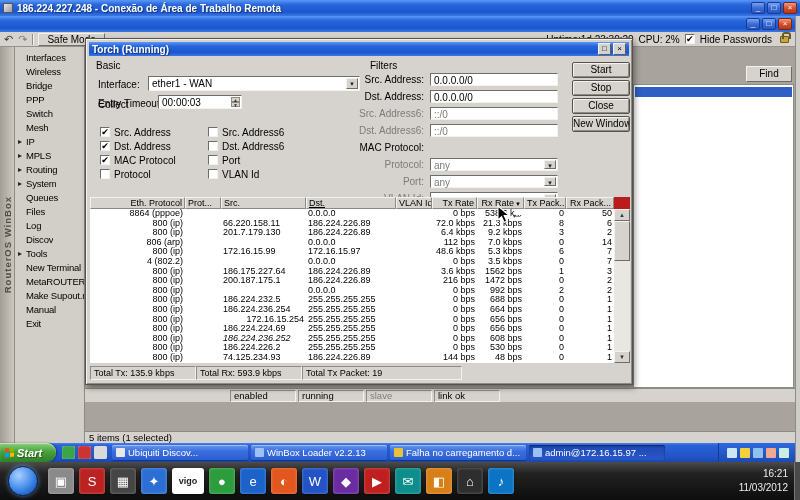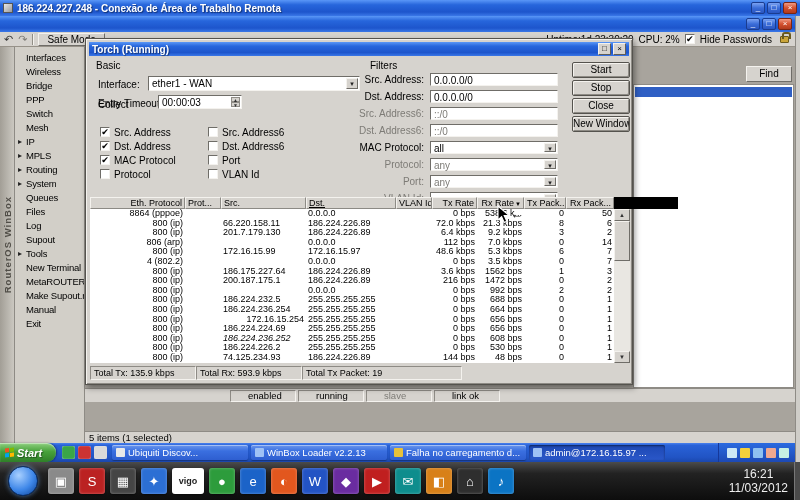--- a/index.html
+++ b/index.html
@@ -41,21 +41,21 @@
   .sb-arrow{width:8px;font-size:8px;color:#222;flex:none}
   .sb-label{font-size:9.5px;letter-spacing:-0.2px;white-space:nowrap;overflow:hidden}
 
   
   .main{position:absolute;left:85px;top:47px;width:710px;height:396px;background:#a8a49d;overflow:hidden}
   .find-btn{position:absolute;left:661px;top:19px;width:46px;height:16px;background:#d6d3ce;
     border:1px solid;border-color:#f4f2ee #6f6d68 #6f6d68 #f4f2ee;font-size:10px;text-align:center;line-height:14px}
   .bg-panel{position:absolute;left:548px;top:37px;width:161px;height:304px;background:#fff;border:1px solid #8e8b85}
   .bg-selected-row{position:absolute;left:1px;right:1px;top:2px;height:10px;background:#2f5fc4}
   .flags{position:absolute;left:0;top:341px;width:710px;height:14px;background:#d6d3ce;border-top:1px solid #8e8b85;display:flex;gap:2px;padding-left:145px}
-  .flag{width:66px;height:12px;margin-top:1px;border:1px solid;border-color:#8e8b85 #f4f2ee #f4f2ee #8e8b85;font-size:9.5px;line-height:10px;padding-left:17px;white-space:nowrap;overflow:hidden}
+  .flag{width:66px;height:12px;margin-top:1px;border:1px solid;border-color:#8e8b85 #f4f2ee #f4f2ee #8e8b85;font-size:9.5px;line-height:10px;padding-left:3px;white-space:nowrap;overflow:hidden}
   .items-bar{position:absolute;left:0;top:384px;width:710px;height:12px;background:#d6d3ce;border-top:1px solid #8e8b85;font-size:9.5px;line-height:11px;padding-left:4px}
 
   
   .dialog{position:absolute;left:85px;top:38px;width:548px;height:347px;background:#d6d3ce;border:1px solid #55534e;
     box-shadow:inset 1px 1px 0 #f4f2ee, inset -1px -1px 0 #8e8b85, 2px 3px 6px rgba(0,0,0,.4)}
   .d-titlebar{position:absolute;left:3px;top:3px;right:3px;height:14px;
     background:linear-gradient(180deg,#5a97f7,#2766dc 30%,#1d55cc 75%,#3a77e8);
     display:flex;align-items:center;padding:0 3px;color:#fff;font-size:10px;font-weight:bold;text-shadow:1px 1px 1px rgba(0,0,0,.45)}
   .lab{position:absolute;font-size:10px;color:#000;white-space:nowrap}
   .field{position:absolute;background:#fff;border:1px solid;border-color:#6f6d68 #f4f2ee #f4f2ee #6f6d68;font-size:10px}
@@ -72,21 +72,21 @@
   .f-rows{position:absolute;width:224px}
   .f-row{display:flex;align-items:center;height:13px;margin-bottom:4px}
   .f-label{width:88px;text-align:right;padding-right:6px;font-size:10px;white-space:nowrap}
   .f-field{position:relative;width:128px;height:13px;flex:none;background:#fff;border:1px solid;border-color:#6f6d68 #f4f2ee #f4f2ee #6f6d68;font-size:10px}
   .f-row.dim .f-label,.f-row.dim .f-value{color:#7d7b76}
   .btn-col{position:absolute;width:58px}
   .abtn{height:16px;margin-bottom:2px;background:#d6d3ce;border:1px solid #55534e;border-radius:2px;
     box-shadow:inset 1px 1px 0 #f4f2ee, inset -1px -1px 0 #8e8b85;font-size:10px;text-align:center;line-height:14px;white-space:nowrap;overflow:hidden}
 
   
-  .tt-head{position:absolute;left:4px;top:158px;width:588px;height:12px;display:flex;background:#000000}
+  .tt-head{position:absolute;left:4px;top:158px;width:540px;height:12px;display:flex;background:#b91c1c}
   .th{flex:none;height:12px;background:#d6d3ce;border:1px solid;border-color:#f4f2ee #8c8a85 #8c8a85 #f4f2ee;
     font-size:9px;line-height:10px;padding:0 2px;white-space:nowrap;overflow:hidden}
   .sort-icon{font-size:6px;margin-left:1px}
   .tt-body{position:absolute;left:4px;top:170px;width:524px;height:154px;background:#fff;overflow:hidden}
   .tr{display:flex;height:9.6px;line-height:9.5px}
   .td{flex:none;font-size:9px;padding:0 2px;white-space:nowrap;overflow:hidden}
   .ar{text-align:right}
   .sbar{position:absolute;left:528px;top:170px;width:16px;height:154px;background:#e9e7e2}
   .sbtn{position:absolute;left:0;width:16px;height:12px;background:#d6d3ce;border:1px solid;
     border-color:#f4f2ee #6f6d68 #6f6d68 #f4f2ee;font-size:6px;line-height:10px;text-align:center;color:#333}
@@ -126,21 +126,21 @@
 
   
   .host-taskbar{position:absolute;left:0;top:462px;width:800px;height:38px;
     background:linear-gradient(180deg,#4c4c4c,#222 30%,#0d0d0d)}
   .orb{position:absolute;left:8px;top:4px;width:30px;height:30px;border-radius:50%;
     background:radial-gradient(circle at 35% 30%,#a8d0ff,#3d86e8 55%,#0c3f90);border:1px solid #0a2f6a;box-shadow:0 0 5px rgba(120,180,255,.6)}
   .host-icons{position:absolute;left:48px;top:6px;display:flex;gap:5px;align-items:center}
   .hicon{width:26px;height:26px;border-radius:3px;display:flex;align-items:center;justify-content:center;
     color:#fff;font-size:13px;box-shadow:inset 0 0 3px rgba(255,255,255,.35), 0 1px 2px rgba(0,0,0,.5)}
   .hicon-wide{width:32px;color:#222;font-size:9px;font-weight:bold}
-  .clock{position:absolute;right:12px;top:5px;color:#eee;font-size:12px;line-height:14px;text-align:center}
+  .clock{position:absolute;right:12px;top:5px;color:#eee;font-size:10px;line-height:14px;text-align:right}
   .show-desktop{position:absolute;right:0;top:0;width:6px;height:38px;background:#4a4a4a;border-left:1px solid #777}
 </style>
 </head>
 <body>
 
 <div class="screen">
 
   <div class="rdp-titlebar">
     <span class="rdp-icon"></span>
     <span class="rdp-title">186.224.227.248 - Conexão de Área de Trabalho Remota</span>
@@ -225,21 +225,21 @@
       <div class="sb-item">
         <span class="sb-arrow"></span>
         <span class="sb-label">Files</span>
       </div>
       <div class="sb-item">
         <span class="sb-arrow"></span>
         <span class="sb-label">Log</span>
       </div>
       <div class="sb-item">
         <span class="sb-arrow"></span>
-        <span class="sb-label">Supout</span>
+        <span class="sb-label">Discov</span>
       </div>
       <div class="sb-item">
         <span class="sb-arrow">▸</span>
         <span class="sb-label">Tools</span>
       </div>
       <div class="sb-item">
         <span class="sb-arrow"></span>
         <span class="sb-label">New Terminal</span>
       </div>
       <div class="sb-item">
@@ -360,24 +360,20 @@
           </span>
         </div>
         <div class="f-row dim">
           <span class="f-label">Dst. Address6:</span>
           <span class="f-field">
             <span class="f-value">::/0</span>
           </span>
         </div>
         <div class="f-row">
           <span class="f-label">MAC Protocol:</span>
-          <span class="f-field">
-            <span class="f-value" style="padding-right: 14px;">all</span>
-            <span class="drop-btn">▾</span>
-          </span>
         </div>
         <div class="f-row dim">
           <span class="f-label">Protocol:</span>
           <span class="f-field">
             <span class="f-value" style="padding-right: 14px;">any</span>
             <span class="drop-btn">▾</span>
           </span>
         </div>
         <div class="f-row dim">
           <span class="f-label">Port:</span>

